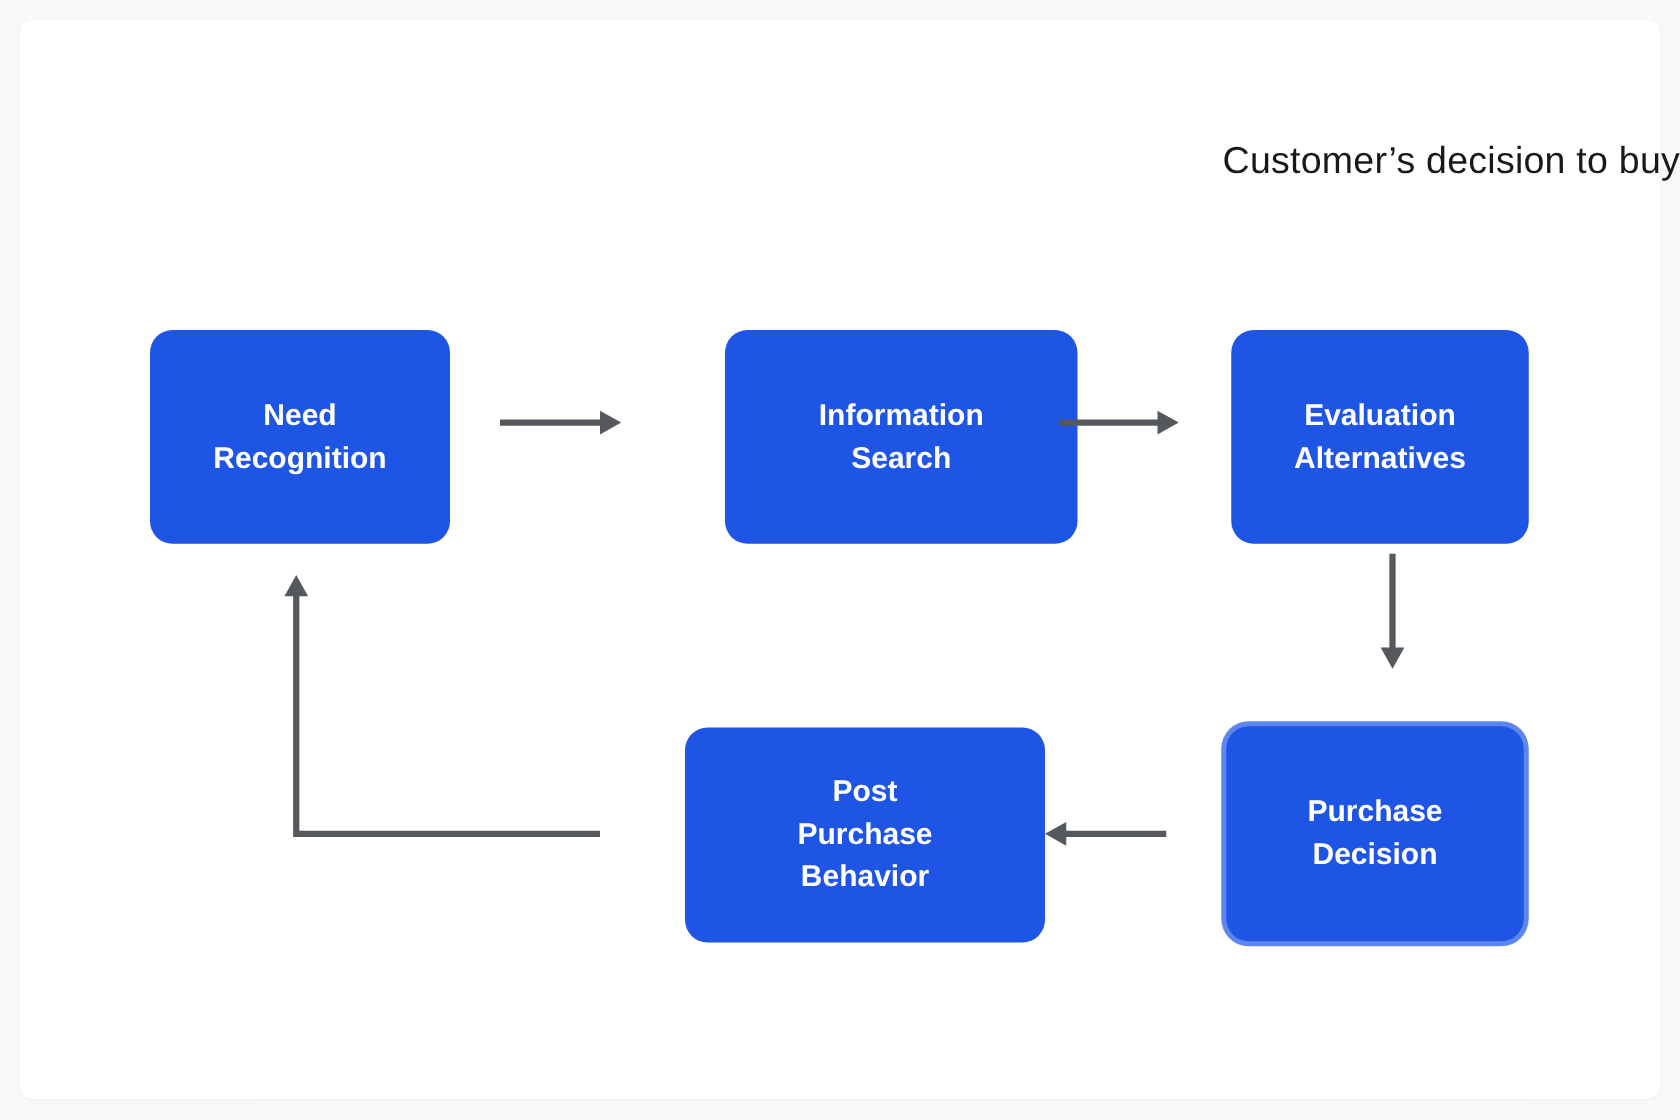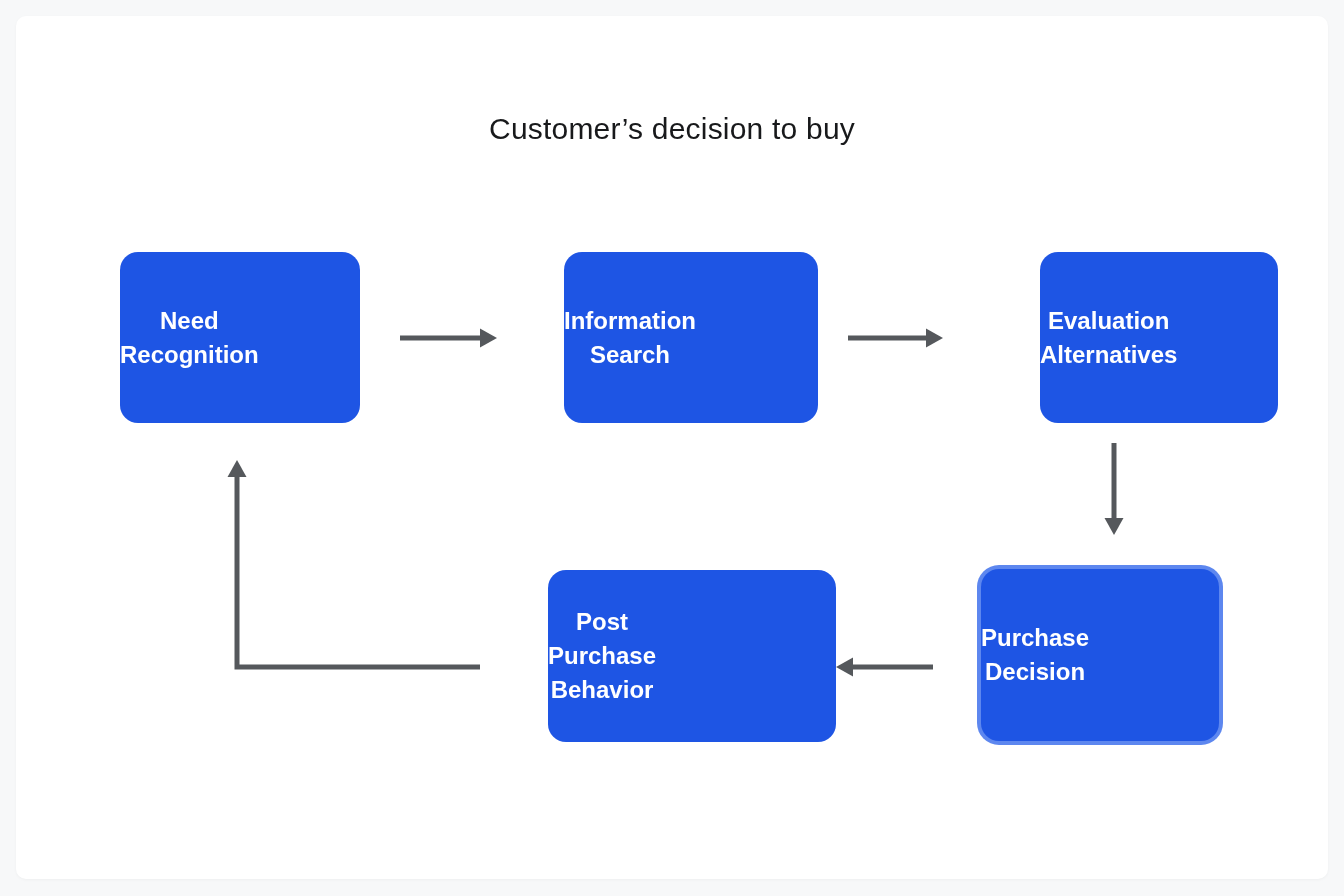--- a/index.html
+++ b/index.html
@@ -23,35 +23,36 @@
     position:absolute;
     left:16px;top:16px;right:16px;bottom:17px;
     background:var(--panel);
     border-radius:10px;
     box-shadow:0 1px 3px rgba(0,0,0,0.04);
   }
   .diagram-title{
     position:absolute;
     left:0;right:0;
     top:112px;
-    text-align:center;
+    text-align:right;
     font-size:30px;
     font-weight:400;
     color:var(--title_color);
     letter-spacing:0.2px;
   }
   .node{
     position:absolute;
     background:var(--node_fill);
     border-radius:18px;
     display:flex;
     align-items:center;
-    justify-content:flex-start;
+    justify-content:center;
     text-align:center;
     cursor:pointer;
+    margin-top:12px;
   }
   .node.selected{
     box-shadow:0 0 0 4px var(--selection_ring);
   }
   .node-label{
     color:var(--node_text);
     font-size:24px;
     font-weight:700;
     line-height:34px;
     white-space:pre-line;
@@ -67,26 +68,26 @@
 
 <div class="panel"></div>
 
 <h1 class="diagram-title">Customer’s decision to buy</h1>
 
 <div class="node" style="left:120px;top:252px;width:240px;height:171px">
   <span class="node-label">Need
 Recognition</span>
 </div>
 
-<div class="node" style="left:564px;top:252px;width:254px;height:171px">
+<div class="node" style="left:580px;top:252px;width:282px;height:171px">
   <span class="node-label">Information
 Search</span>
 </div>
 
-<div class="node" style="left:1040px;top:252px;width:238px;height:171px">
+<div class="node" style="left:985px;top:252px;width:238px;height:171px">
   <span class="node-label">Evaluation
 Alternatives</span>
 </div>
 
 <div class="node selected" style="left:981px;top:569px;width:238px;height:172px">
   <span class="node-label">Purchase
 Decision</span>
 </div>
 
 <div class="node" style="left:548px;top:570px;width:288px;height:172px">

